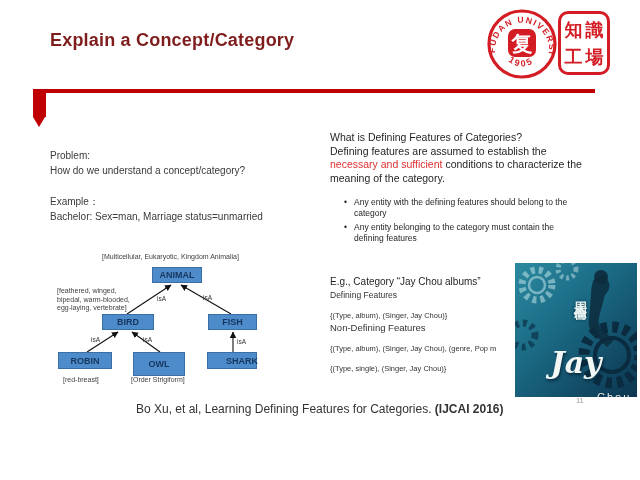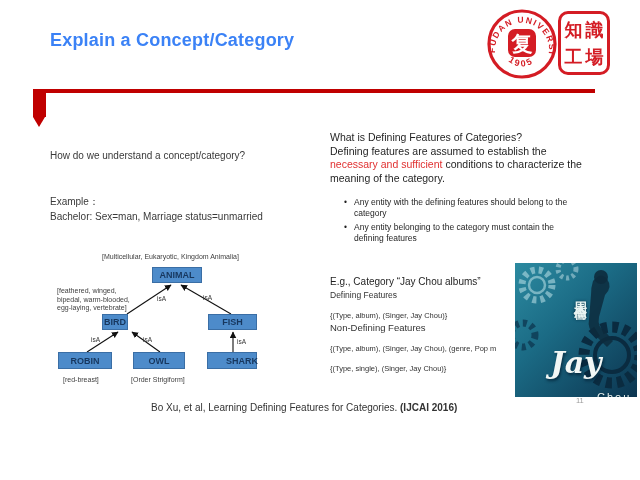--- a/index.html
+++ b/index.html
@@ -3,21 +3,21 @@
 <meta charset="utf-8">
 <style>
   html,body{margin:0;padding:0;background:#888;}
   .slide{
     position:relative;width:640px;height:480px;background:#ffffff;
     font-family:"Liberation Sans",sans-serif;overflow:hidden;color:#262626;
   }
   
   .title{
     position:absolute;left:50px;top:30px;font-size:18px;font-weight:600;
-    color:#3b82f6;letter-spacing:.2px;
+    color:#7f1d1d;letter-spacing:.2px;
   }
   .rule{position:absolute;left:33px;top:89px;width:562px;height:4px;background:#c00000;}
   .pennant{position:absolute;left:33px;top:89px;width:13px;height:40px;}
   .pennant .bar{position:absolute;left:0;top:0;width:13px;height:28px;background:#c00000;}
   .pennant .tip{
     position:absolute;left:0;top:28px;width:0;height:0;
     border-left:6.5px solid transparent;border-right:6.5px solid transparent;
     border-top:10px solid #c00000;
   }
   .seal{position:absolute;left:486px;top:7px;width:72px;height:74px;}
@@ -70,21 +70,21 @@
     position:absolute;left:0;top:82px;width:100%;text-align:center;
     font-family:"DejaVu Serif",serif;font-style:italic;font-weight:bold;
     font-size:30px;color:#f2f7f5;text-shadow:1px 2px 3px rgba(0,30,50,.8);
   }
   .chou{
     position:absolute;left:0;top:116px;width:100%;text-align:right;
     font-family:Liberation Sans, sans-serif;font-size:11px;letter-spacing:2px;
     color:#e8f2ef;text-shadow:1px 1px 2px rgba(0,30,50,.8);margin-top:12px;
   }
   
-  .citation{position:absolute;left:151px;top:402px;font-size:10px;color:#333;}
+  .citation{position:absolute;left:136px;top:402px;font-size:12px;color:#333;}
   .citation b{font-weight:bold;}
   .pagenum{position:absolute;left:576px;top:396px;font-size:7.5px;color:#9a9a9a;}
 </style>
 </head>
 <body>
 
 <div class="slide">
 
   <div class="title">Explain a Concept/Category</div>
 
@@ -111,20 +111,21 @@
     <span>場</span>
   </div>
 
   <div class="rule"></div>
   <div class="pennant">
     <div class="bar"></div>
     <div class="tip"></div>
   </div>
 
   <div class="problem">
+    <div>Problem:</div>
     <div>How do we understand a concept/category?</div>
   </div>
   <div class="example">
     <div>Example：</div>
     <div>Bachelor:  Sex=man, Marriage status=unmarried</div>
   </div>
 
   <div class="diagram">
     <svg class="arrows" viewBox="0 0 275 142">
       <defs>
@@ -136,24 +137,24 @@
       <line x1="186" y1="64" x2="136" y2="35" stroke="#111" stroke-width="1.1" marker-end="url(#ah)"></line>
       <line x1="42" y1="102" x2="73" y2="82" stroke="#111" stroke-width="1.1" marker-end="url(#ah)"></line>
       <line x1="115" y1="102" x2="87" y2="82" stroke="#111" stroke-width="1.1" marker-end="url(#ah)"></line>
       <line x1="188" y1="102" x2="188" y2="82" stroke="#111" stroke-width="1.1" marker-end="url(#ah)"></line>
     </svg>
 
     <div class="dg-label" style="left:57px;top:3px;">[Multicellular, Eukaryotic, Kingdom Animalia]</div>
     <div class="dg-label wrap" style="left:12px;top:37px;width:82px;line-height:8.5px;">[feathered, winged, bipedal, warm-blooded, egg-laying, vertebrate]</div>
 
     <div class="node" style="left:107px;top:17px;width:50px;height:16px;">ANIMAL</div>
-    <div class="node" style="left:57px;top:64px;width:26px;height:16px;">BIRD</div>
+    <div class="node" style="left:57px;top:64px;width:52px;height:16px;">BIRD</div>
     <div class="node" style="left:163px;top:64px;width:49px;height:16px;">FISH</div>
     <div class="node" style="left:13px;top:102px;width:54px;height:17px;">ROBIN</div>
-    <div class="node" style="left:88px;top:102px;width:52px;height:17px;">OWL</div>
+    <div class="node" style="left:88px;top:102px;width:52px;height:24px;">OWL</div>
     <div class="node" style="left:162px;top:102px;width:50px;height:17px;padding-left:20px;">SHARK</div>
 
     <div class="isa" style="left:112px;top:45px;">isA</div>
     <div class="isa" style="left:158px;top:44px;">isA</div>
     <div class="isa" style="left:46px;top:86px;">isA</div>
     <div class="isa" style="left:98px;top:86px;">isA</div>
     <div class="isa" style="left:192px;top:88px;">isA</div>
 
     <div class="dg-label" style="left:18px;top:126px;">[red-breast]</div>
     <div class="dg-label" style="left:86px;top:126px;">[Order Strigiform]</div>

